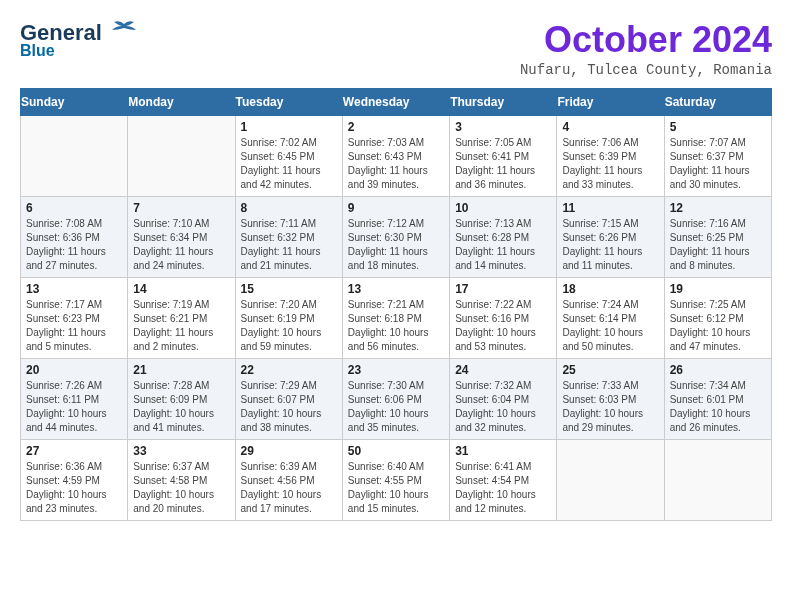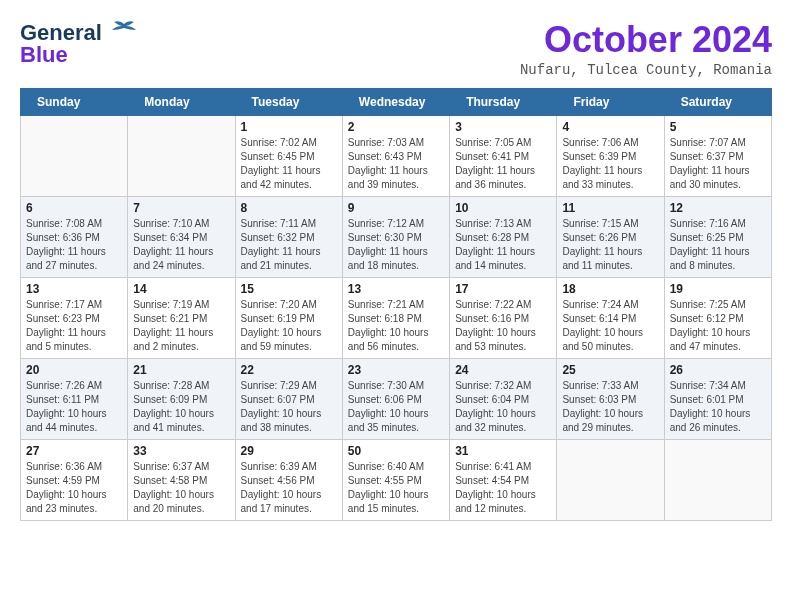--- a/index.html
+++ b/index.html
@@ -42,21 +42,21 @@
       font-family: Liberation Mono, monospace;
     }
     .calendar {
       width: 100%;
       border-collapse: collapse;
       font-size: 10.5px;
     }
     .calendar th {
       background-color: #2e6da4;
       color: #fff;
-      padding: 6px 16px;
+      padding: 6px 0;
       text-align: left;
       font-size: 12px;
       font-weight: bold;
       border: 1px solid #2e6da4;
     }
     .calendar td {
       border: 1px solid #ccc;
       vertical-align: top;
       padding: 4px 5px;
       width: 107px;
@@ -86,21 +86,21 @@
 <body>
 
 <div class="header">
   <div class="logo">
     <div class="logo-line">
       <span style="font-size:22px; font-weight:bold; color:#1a3a5c;">General</span>
       <svg width="28" height="22" viewBox="0 0 28 22">
         <path d="M14 4 Q18 0 24 2 Q20 5 16 6 Q22 6 26 10 Q20 10 14 8 Q8 10 2 10 Q6 6 12 6 Q8 5 4 2 Q10 0 14 4Z" fill="#2e6da4"></path>
       </svg>
     </div>
-    <span style="font-size:22px; font-weight:bold; color:#6d28d9; margin-top:-4px;">Blue</span>
+    <span style="font-size:16px; font-weight:bold; color:#0369a1; margin-top:-4px;">Blue</span>
   </div>
   <div class="title-block">
     <div class="month-title">October 2024</div>
     <div class="location">Nufaru, Tulcea County, Romania</div>
   </div>
 </div>
 
 <table class="calendar">
   <thead>
     <tr id="weekday-header">

